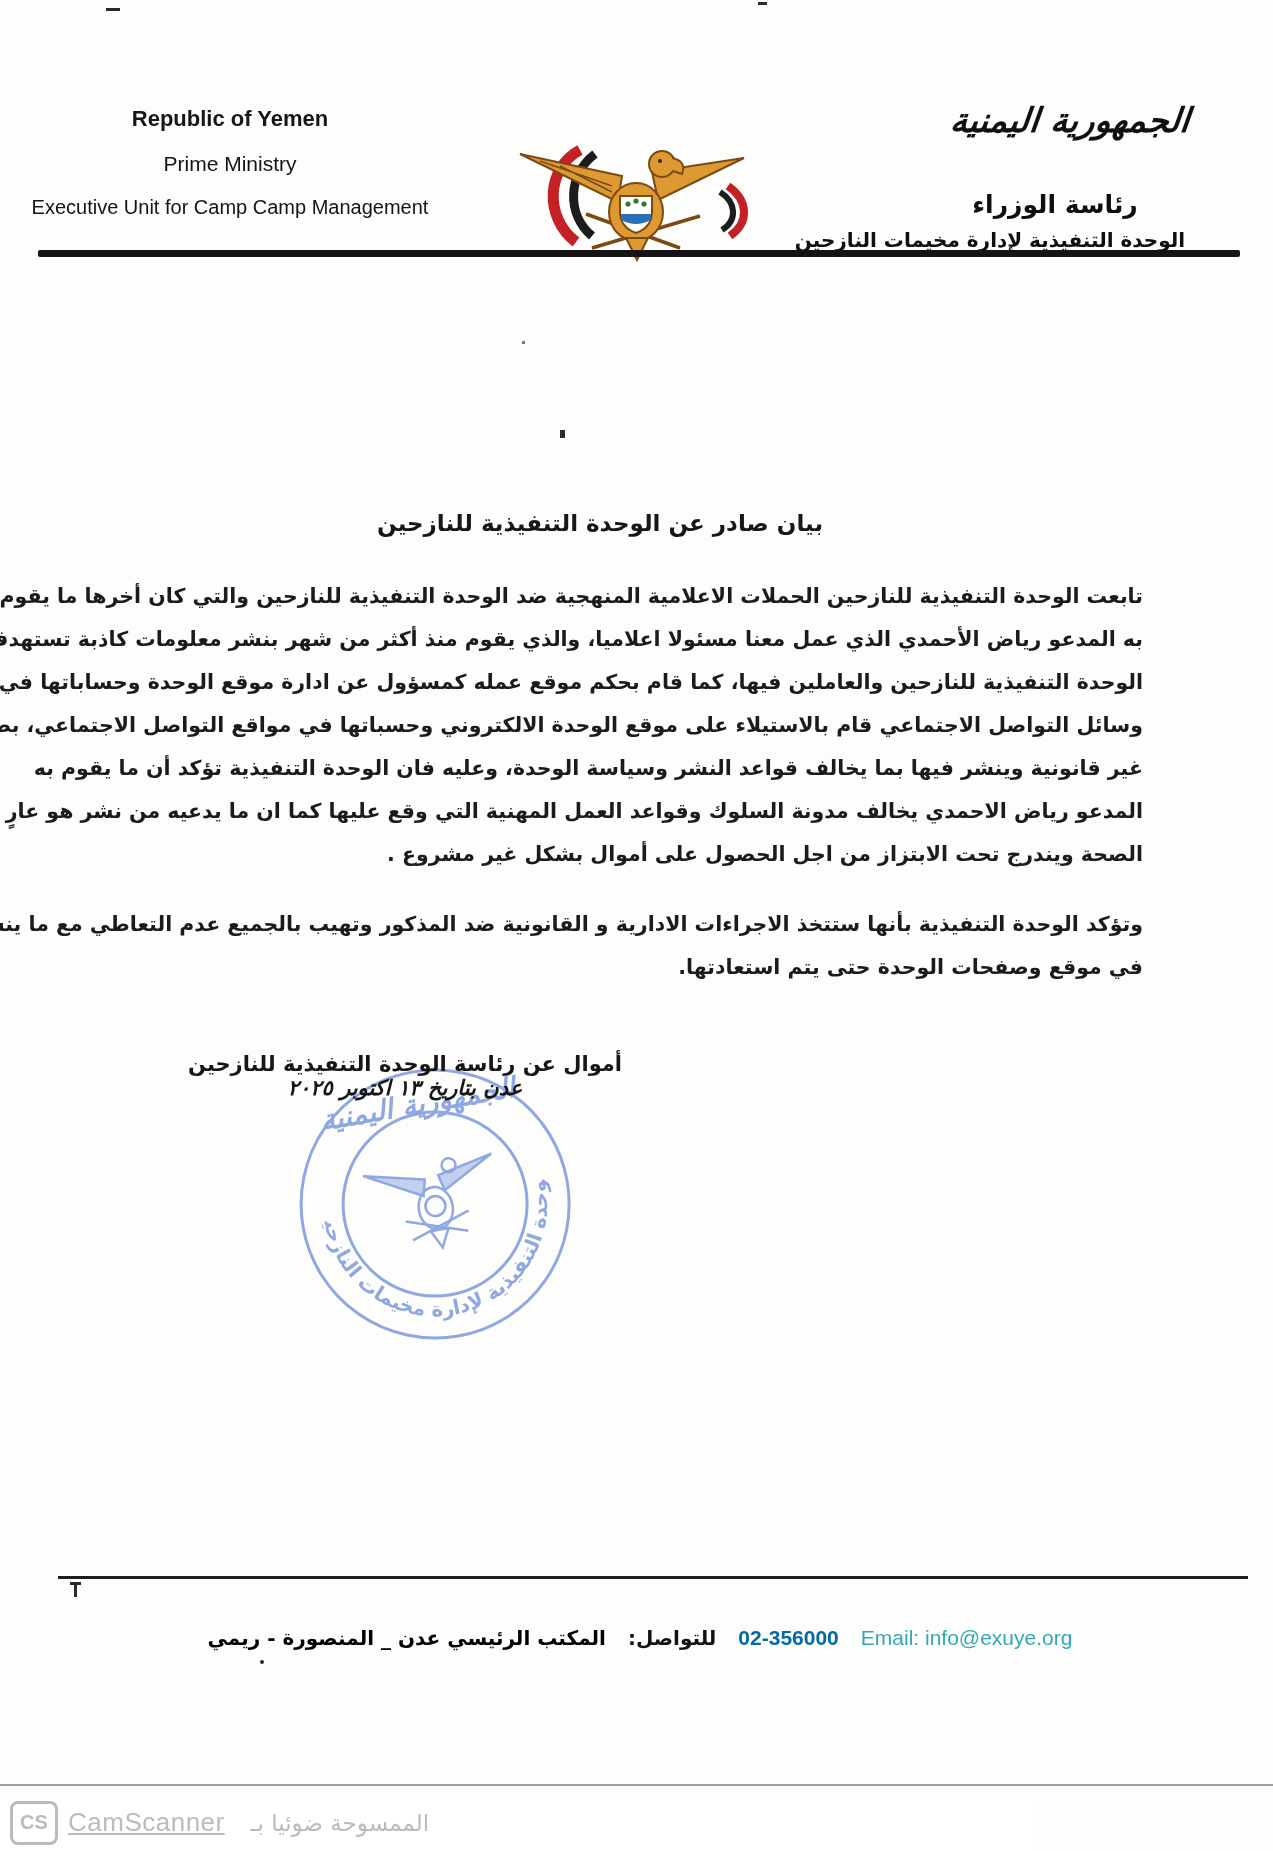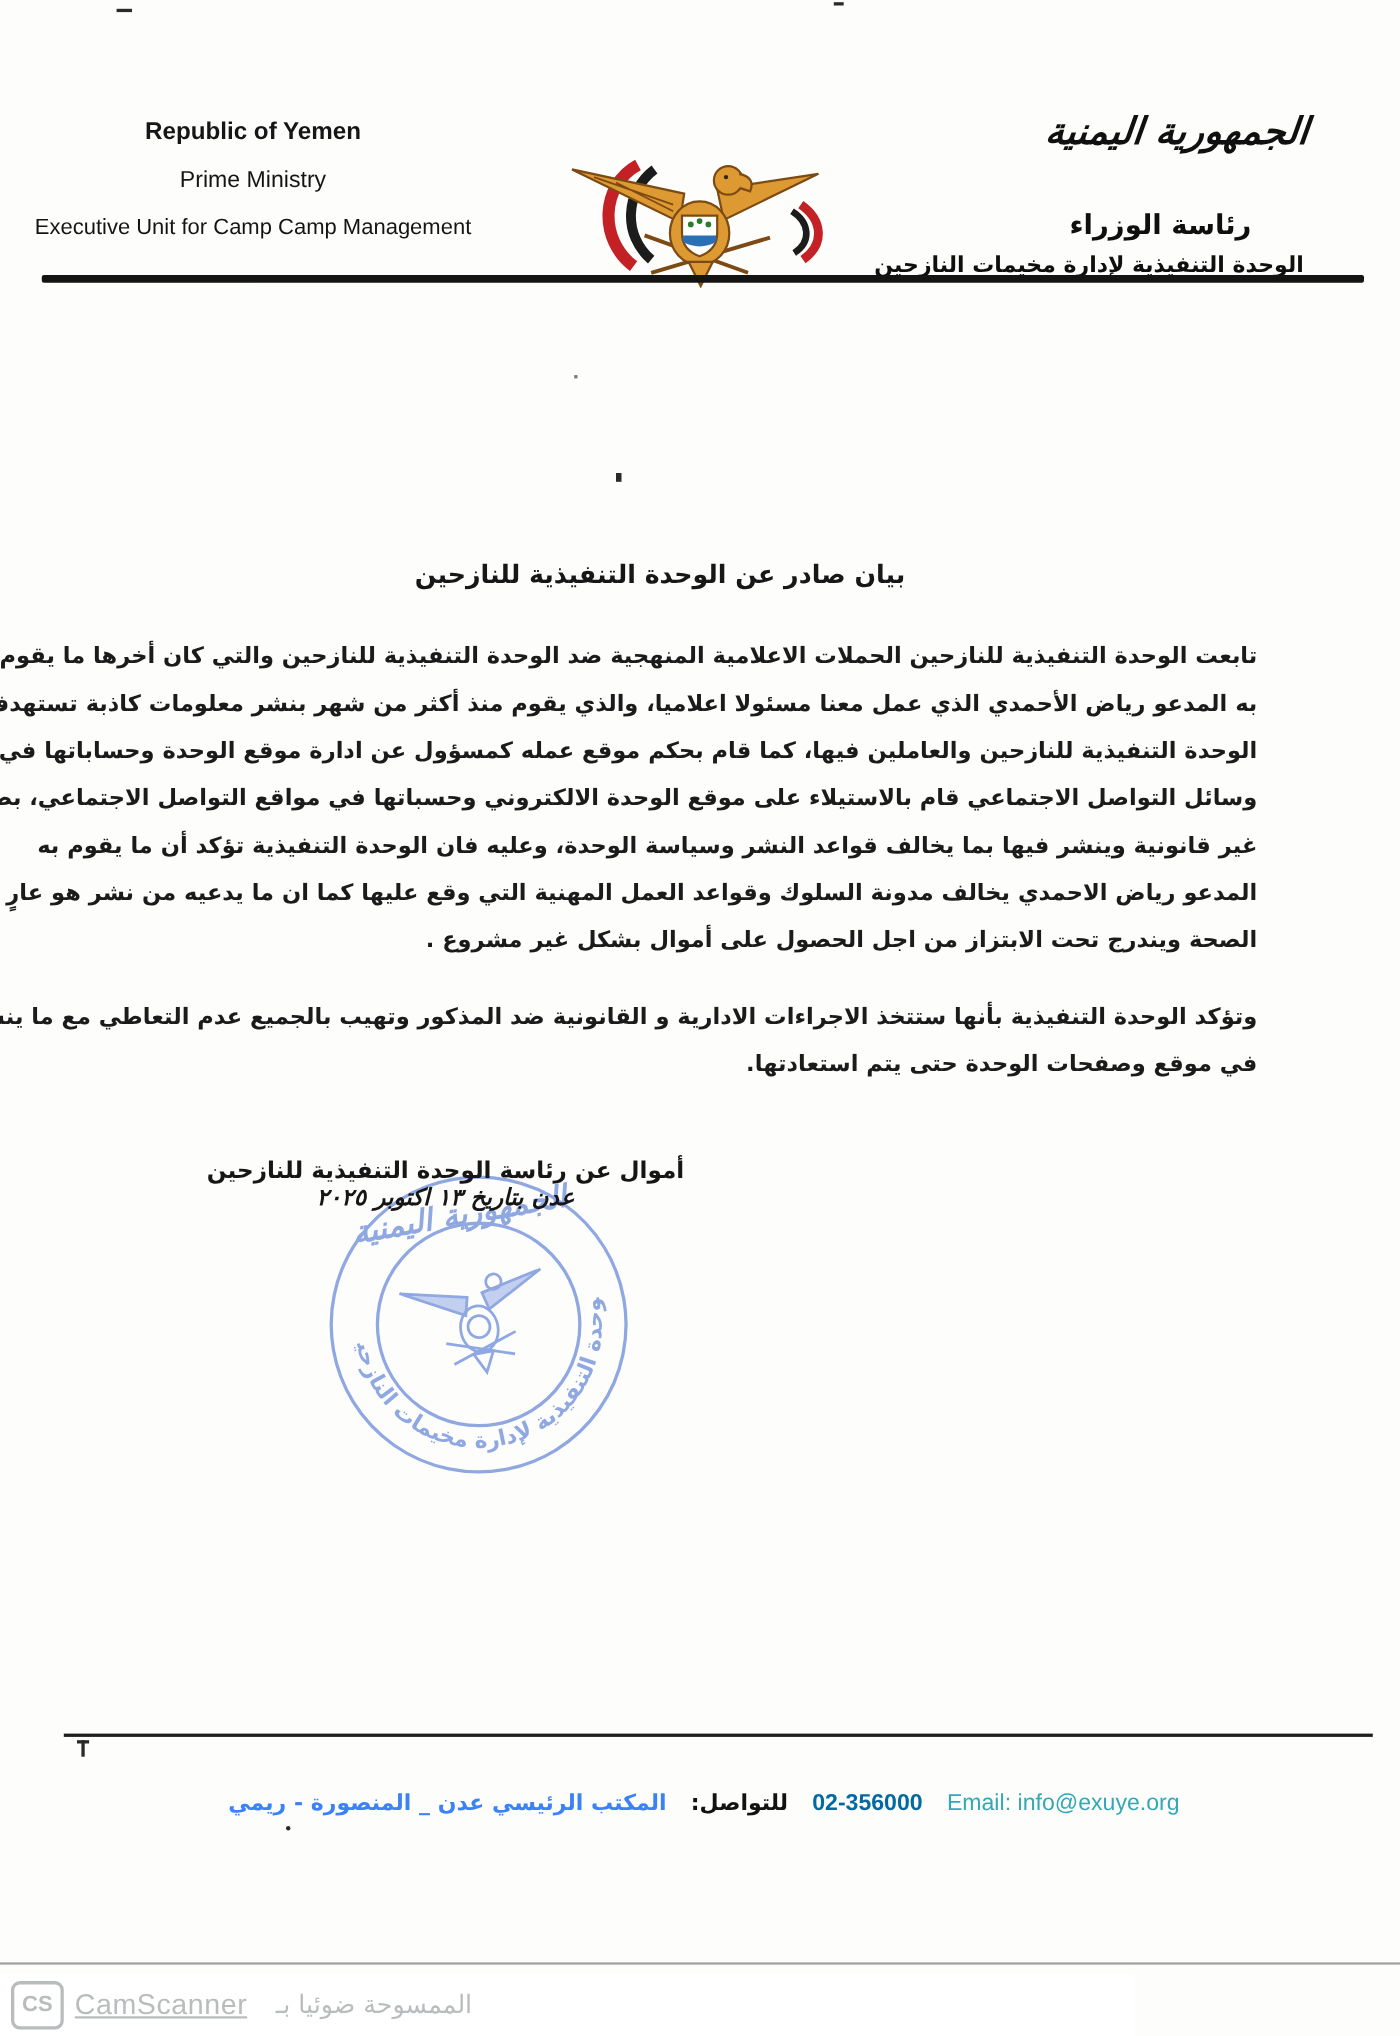--- a/index.html
+++ b/index.html
@@ -26,21 +26,21 @@
   .bline.end{text-align-last:auto;white-space:normal;}
   .para2{margin-top:27px;}
   .sig{left:180px;top:1052px;width:450px;text-align:center;font-size:21px;font-weight:bold;color:#161616;z-index:5;}
   .sig .s2{font-style:italic;}
   
   .stampwrap{left:262px;top:1056px;width:352px;height:352px;transform:rotate(-10deg);opacity:.85;z-index:2;}
   
   .rule-bot{left:58px;top:1576px;width:1190px;height:3px;background:#1e1e1e;}
   .contact{left:150px;top:1626px;width:980px;display:flex;flex-direction:row-reverse;justify-content:center;
            align-items:baseline;gap:22px;font-size:20px;}
-  .contact .office{font-weight:bold;color:#3b82f6;}
+  .contact .office{font-weight:bold;color:#000000;}
   .contact .clabel{font-weight:bold;color:#121212;}
   .contact .phone{font-family:"Liberation Sans",sans-serif;font-weight:bold;font-size:21px;color:#0369a1;}
   .contact .mail{font-family:Liberation Sans, sans-serif;font-size:21px;}
   
   .cs-sep{left:0;top:1784px;width:1273px;height:2px;background:#9f9f9f;}
   .csbar{left:0;top:1794px;width:1032px;height:57px;background:#ffffff;display:flex;align-items:center;}
   .cslogo{margin-left:10px;width:42px;height:38px;border:3px solid #b9bcbd;border-radius:8px;
           display:flex;align-items:center;justify-content:center;font-weight:bold;font-size:20px;color:#b9bcbd;}
   .csbrand{margin-left:10px;font-size:26px;color:#b9bcbd;letter-spacing:.5px;text-decoration:underline;}
   .cscap{margin-left:26px;font-size:23px;color:#b9bcbd;direction:rtl;font-family:"DejaVu Sans",sans-serif;}

